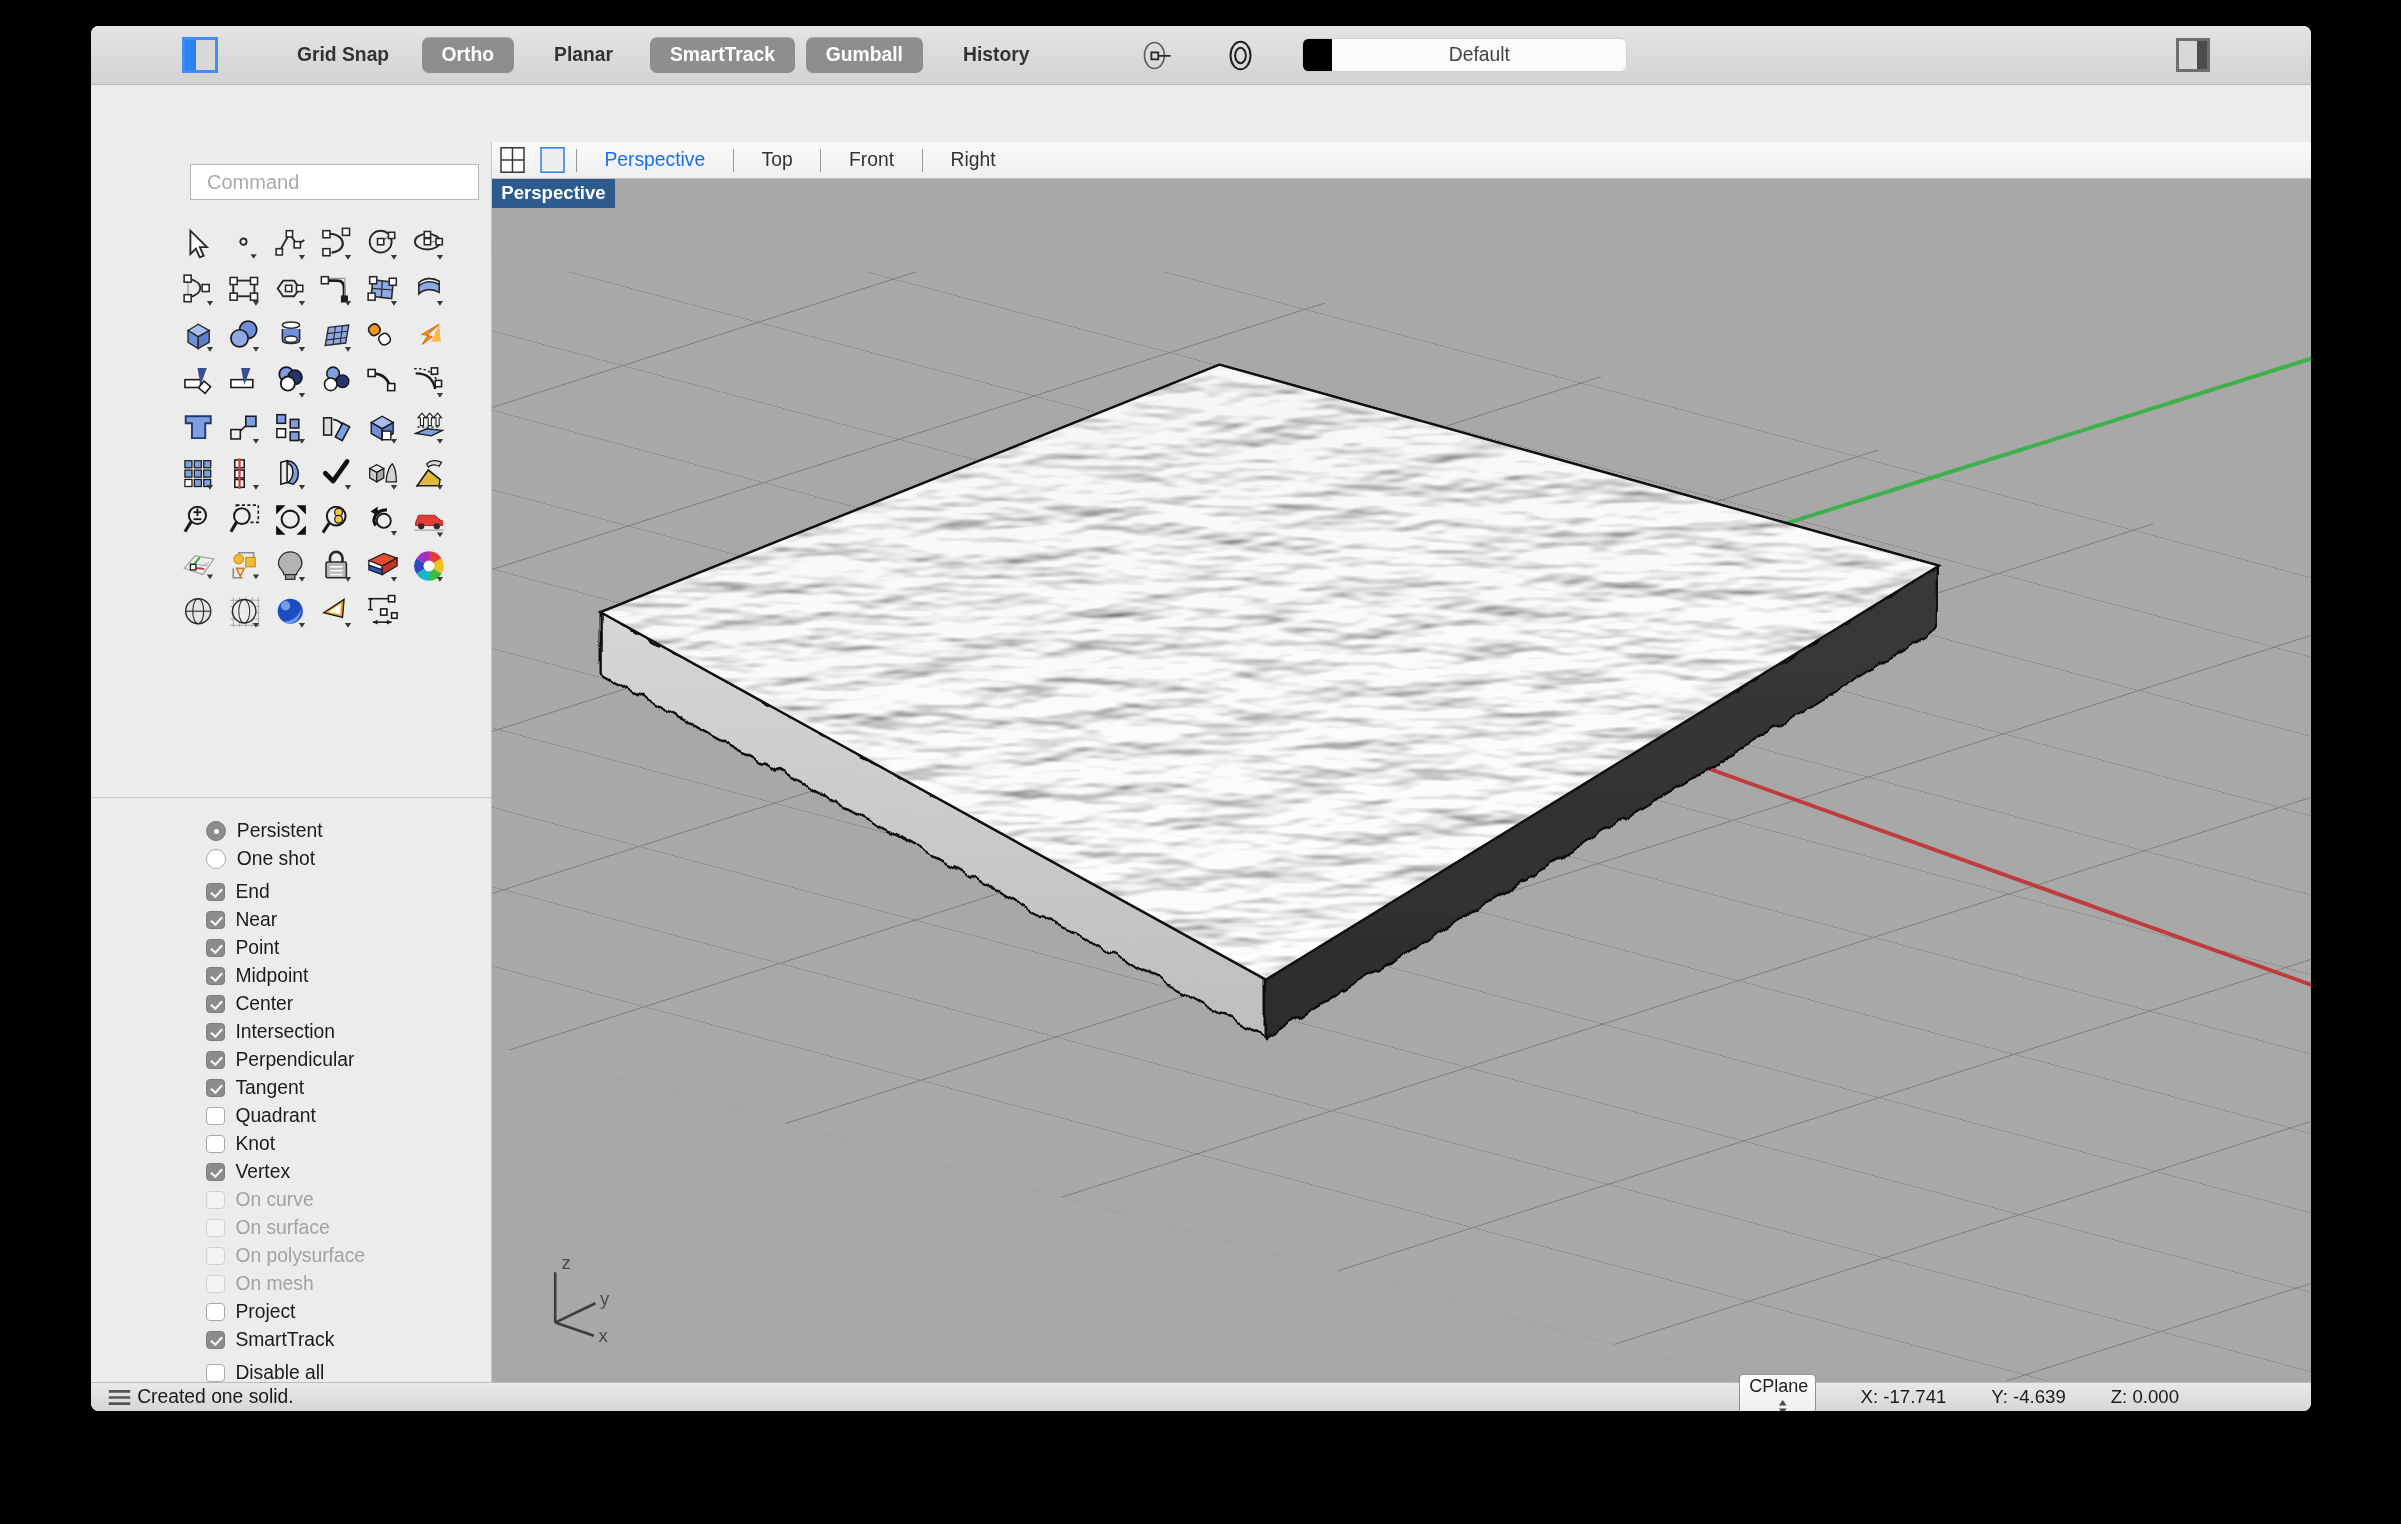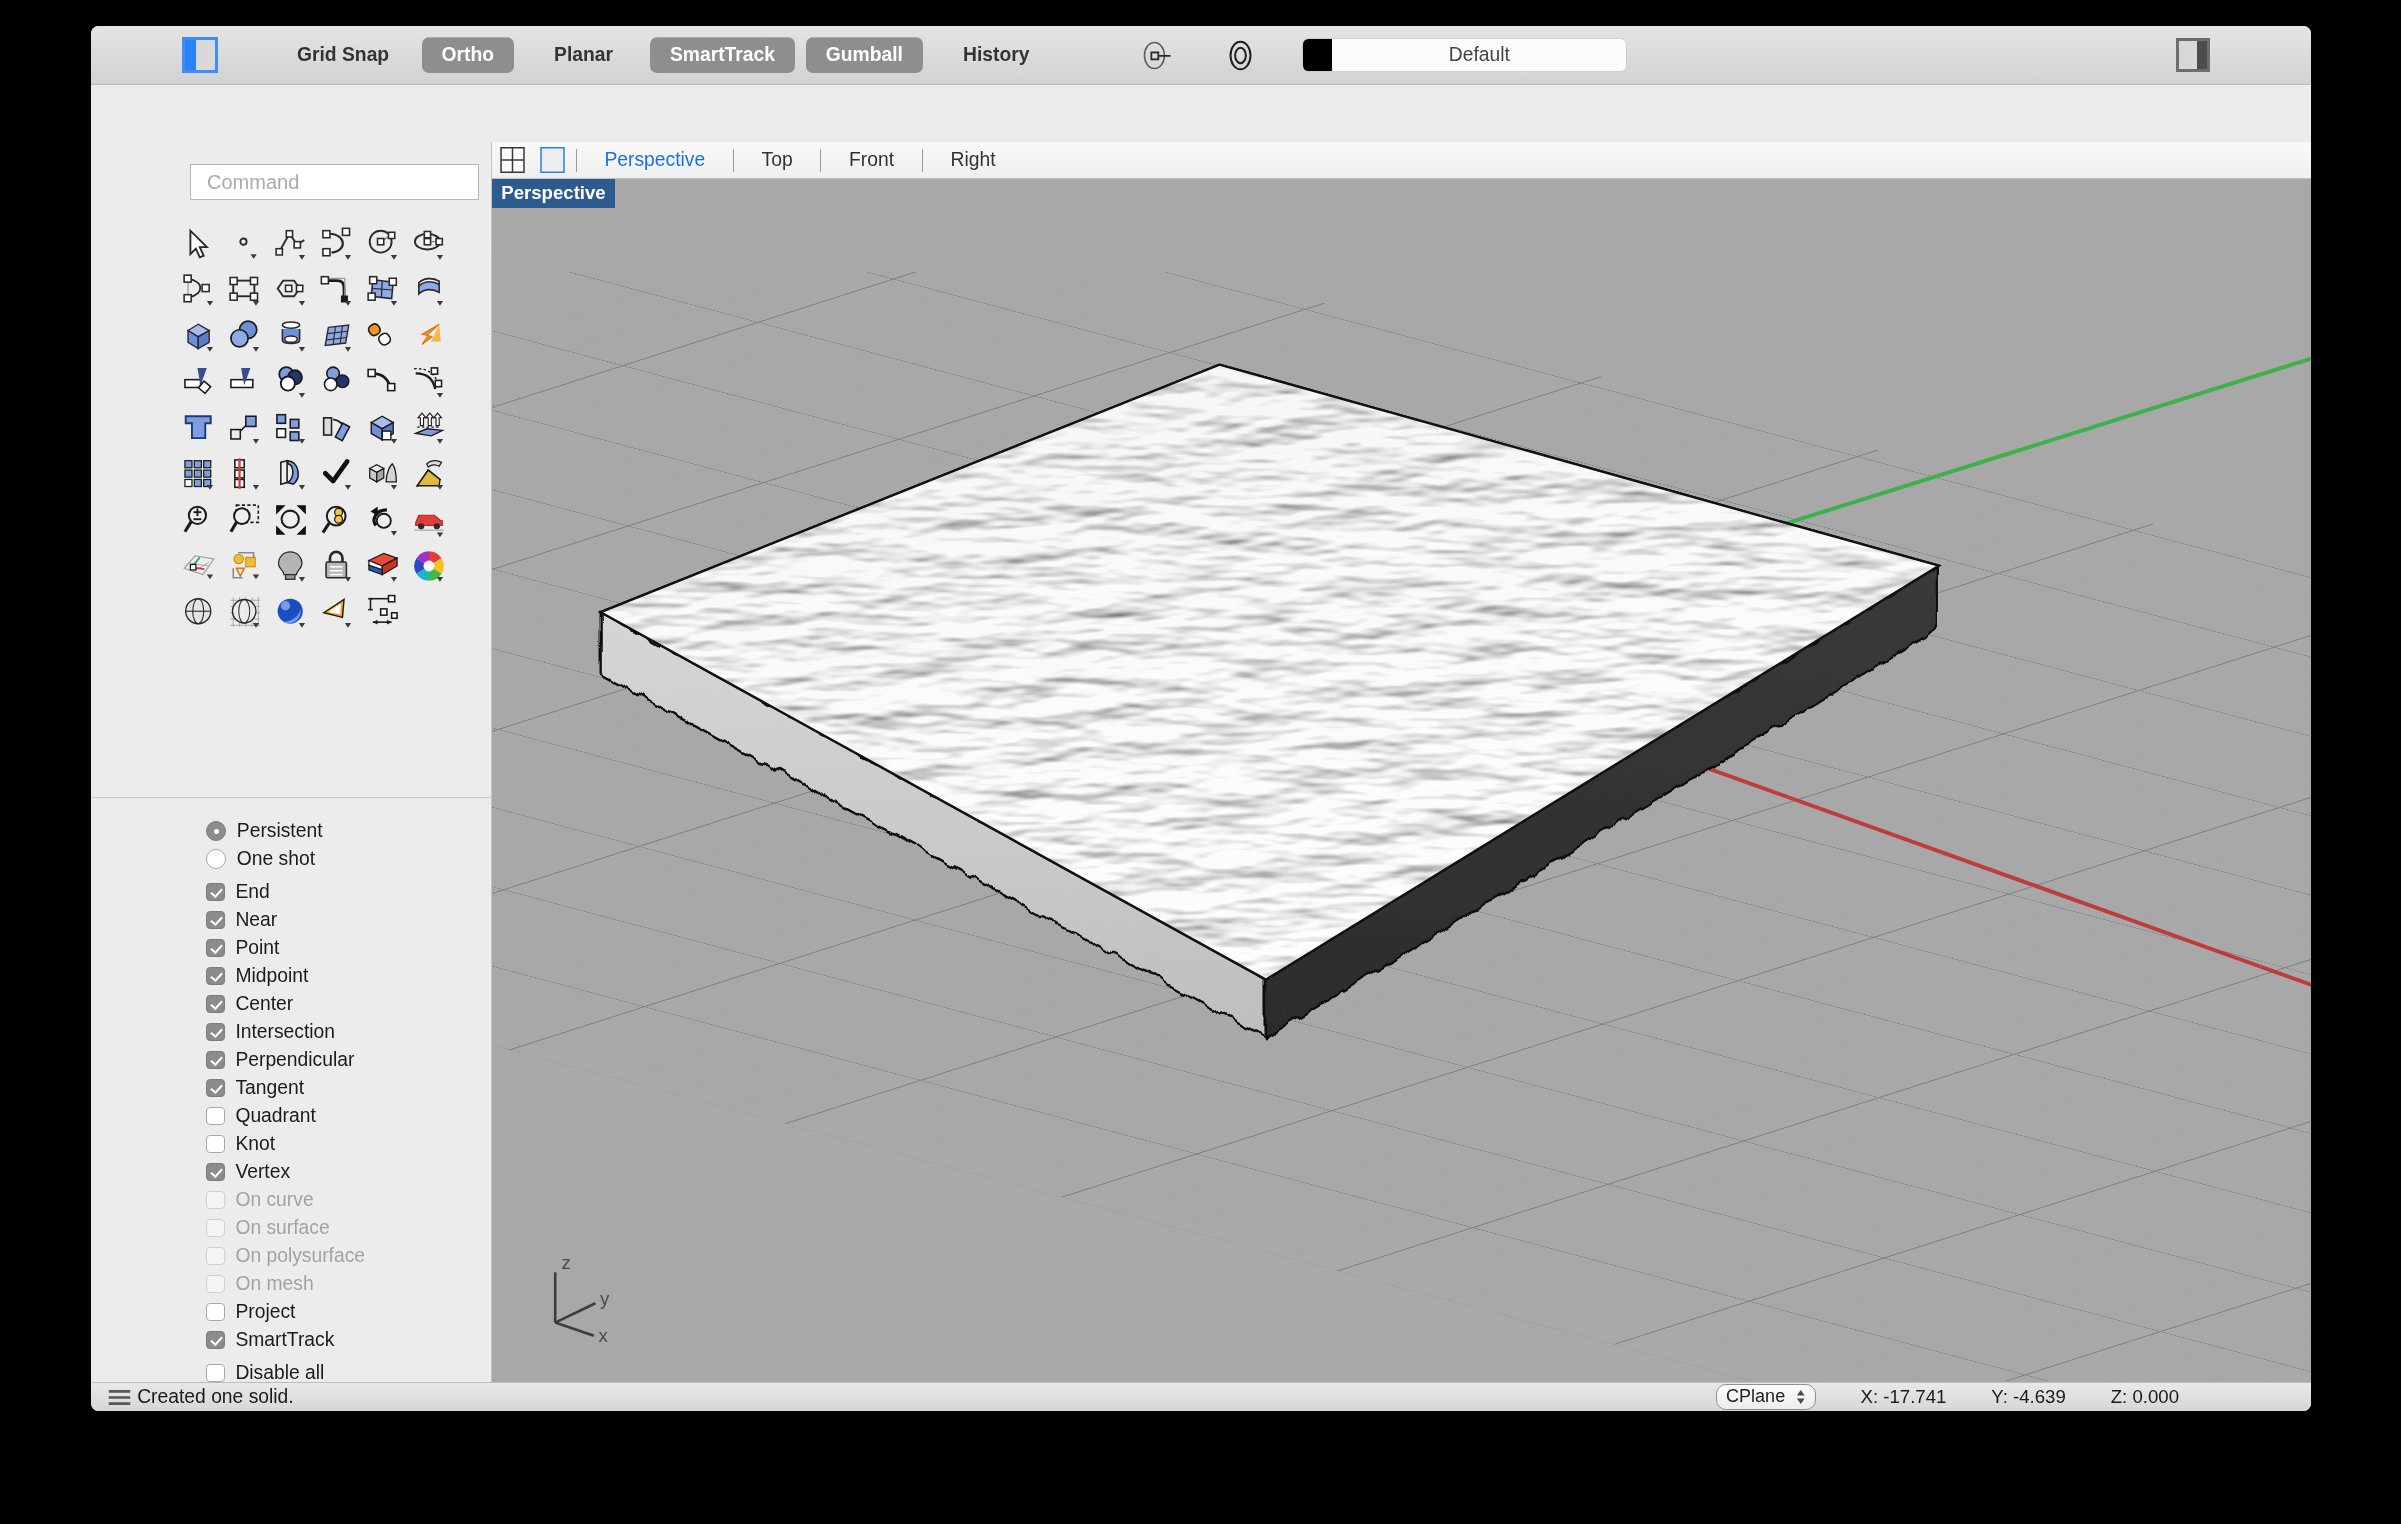--- a/index.html
+++ b/index.html
@@ -222,24 +222,24 @@
     position: absolute; left: 0; right: 0; bottom: 0;
     height: 29px;
     background: linear-gradient(#e9e9e9, #d6d6d6);
     border-top: 0.8px solid #bdbdbd;
     display: flex; align-items: center;
   }
   #status-msg { font-size: 19.3px; color: #1a1a1a; }
   #hamburger { width: 23px; height: 17px; margin: 0 6.2px 0 17px; }
   #cplane-chip {
     display: flex; align-items: center;
-    border: 0.8px solid #909090; border-radius: 10px;
+    border: 0.8px solid #909090; border-radius: 4px;
     background: linear-gradient(#fcfcfc, #ececec);
     padding: 1.5px 6.2px 2.3px 9.3px;
-    font-size: 18px; color: #222;
+    font-size: 18px; color: #222; flex-direction: column;
   }
   .coord { font-size: 18.6px; color: #1a1a1a; margin-left: 45px; white-space: nowrap; }
 </style>
 </head>
 <body>
 
 <div id="app-window">
 
 
   <div id="toolbar">

